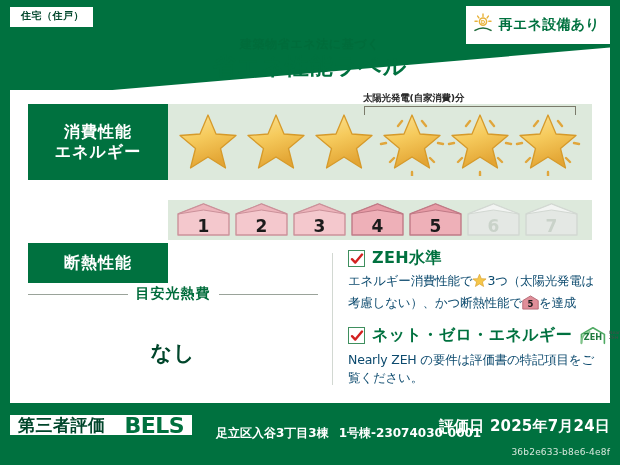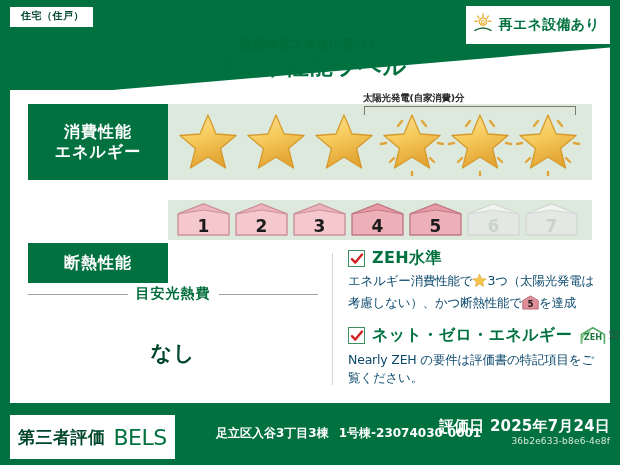--- a/index.html
+++ b/index.html
@@ -282,38 +282,39 @@
   .bottom-bar {
     position: absolute;
     left: 0; bottom: 0;
     width: 620px; height: 62px;
     background: #00713f;
     z-index: 4;
   }
   .bels-box {
     position: absolute;
     left: 10px; top: 12px;
-    height: 44px;
+    height: 20px;
     background: #ffffff;
     display: flex;
     align-items: center;
     padding: 0 8px;
     gap: 8px;
   }
   .bels-jp {
     color: #00462b;
     font-size: 17px;
     font-weight: bold;
     letter-spacing: 0.5px;
   }
   .bels-en {
     color: #00713f;
     font-size: 22px;
-    font-weight: normal;
+    font-weight: bold;
     letter-spacing: -0.5px;
+    margin-left: 11px;
   }
   .addr-line {
     position: absolute;
     left: 216px; top: 22px;
     color: #ffffff;
     font-size: 12px;
     font-weight: bold;
     letter-spacing: 0px;
     white-space: nowrap;
   }
@@ -328,21 +329,21 @@
     color: #ffffff;
   }
   .eval-date {
     font-size: 15px;
     font-weight: bold;
     letter-spacing: 0.2px;
     white-space: nowrap;
   }
   .eval-hash {
     font-size: 9px;
-    margin-top: 0;
+    margin-top: 11px;
     letter-spacing: 0.2px;
     color: #d8e8dd;
     white-space: nowrap;
   }
 </style>
 </head>
 <body>
 
 <div id="label-root">
 

